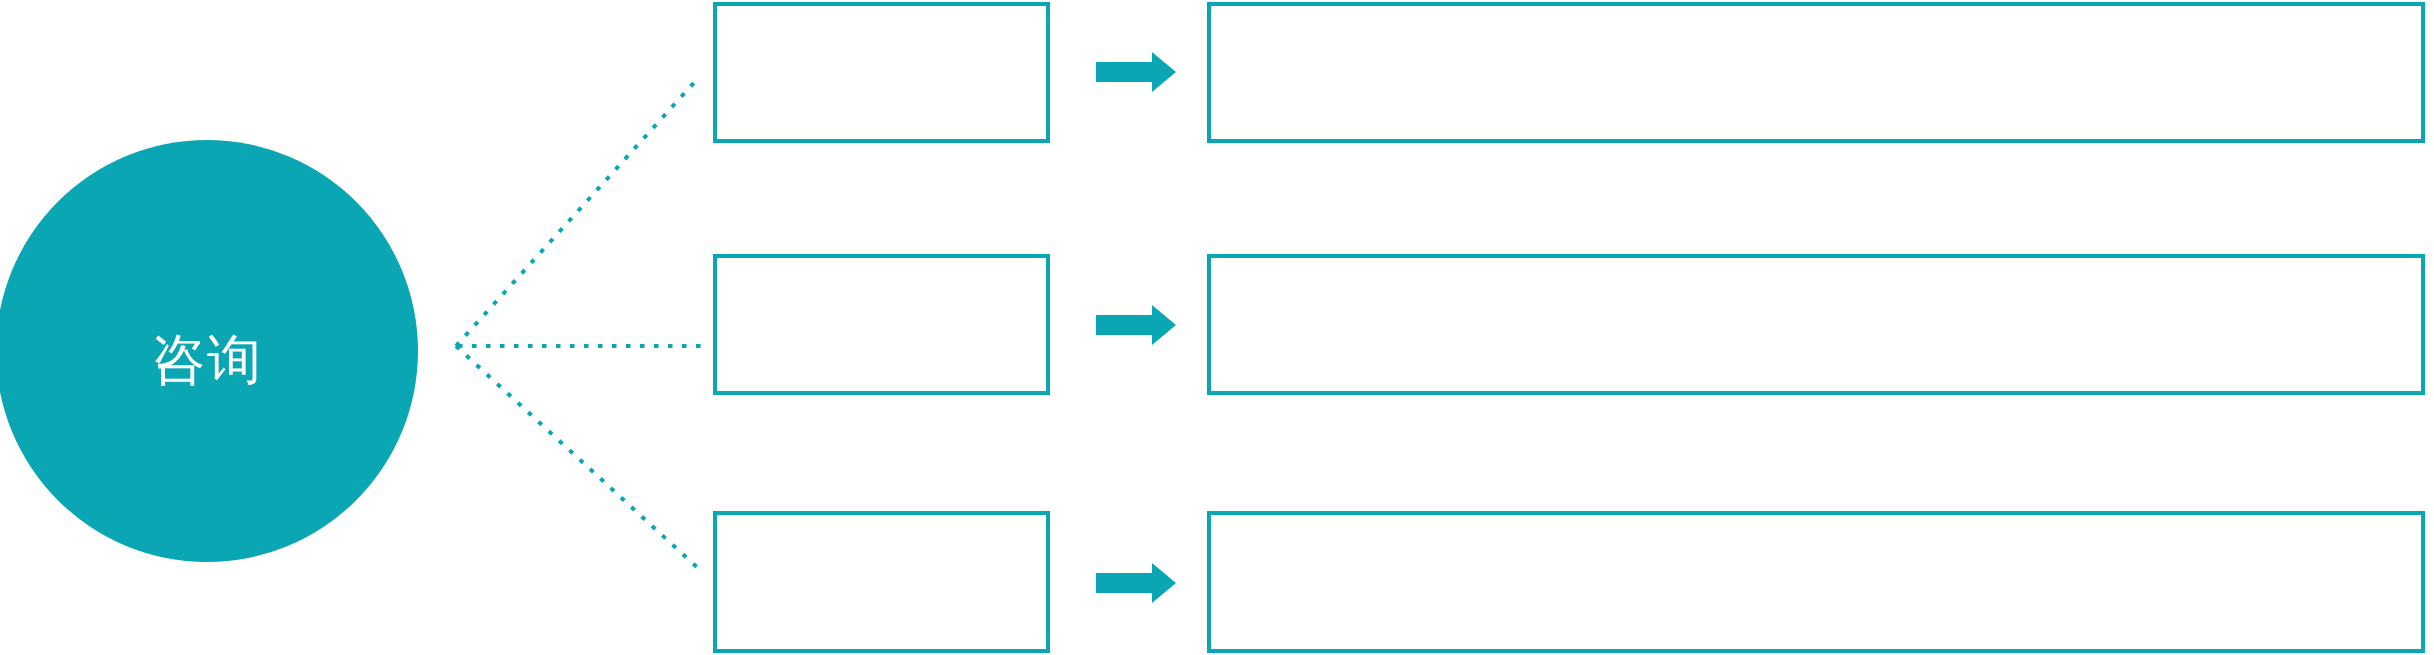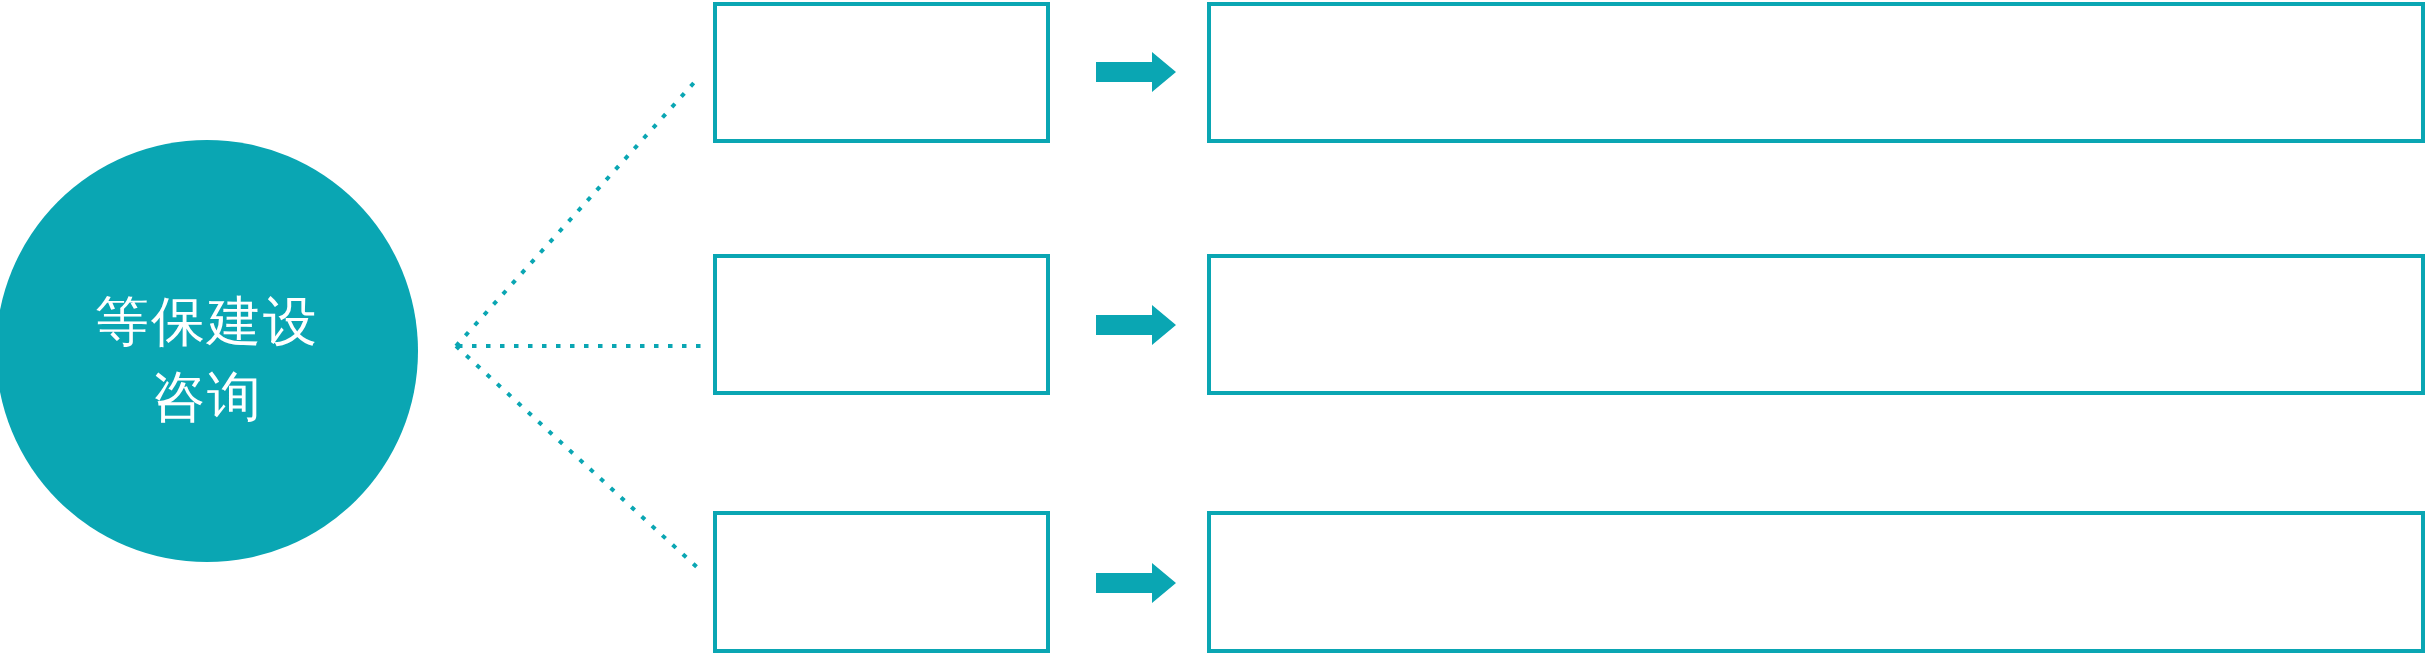--- a/index.html
+++ b/index.html
@@ -90,21 +90,20 @@
   .row2-arrow { top: 305px; }
   .row3-arrow { top: 563px; }
 </style>
 </head>
 <body>
 
 <div class="canvas">
 
   <div class="root-circle">
     <div class="label">
-      <span>等保建设</span>
       <span>咨询</span>
     </div>
   </div>
 
   <svg class="connectors" viewBox="0 0 2434 655" xmlns="http://www.w3.org/2000/svg" aria-hidden="true">
     <line x1="456" y1="346" x2="700" y2="76" stroke="currentColor" stroke-width="4" stroke-dasharray="4.5 9.5"></line>
     <line x1="458" y1="346" x2="704" y2="346" stroke="currentColor" stroke-width="4" stroke-dasharray="4.5 9.5"></line>
     <line x1="456" y1="346" x2="700" y2="570" stroke="currentColor" stroke-width="4" stroke-dasharray="4.5 9.5"></line>
   </svg>
 

